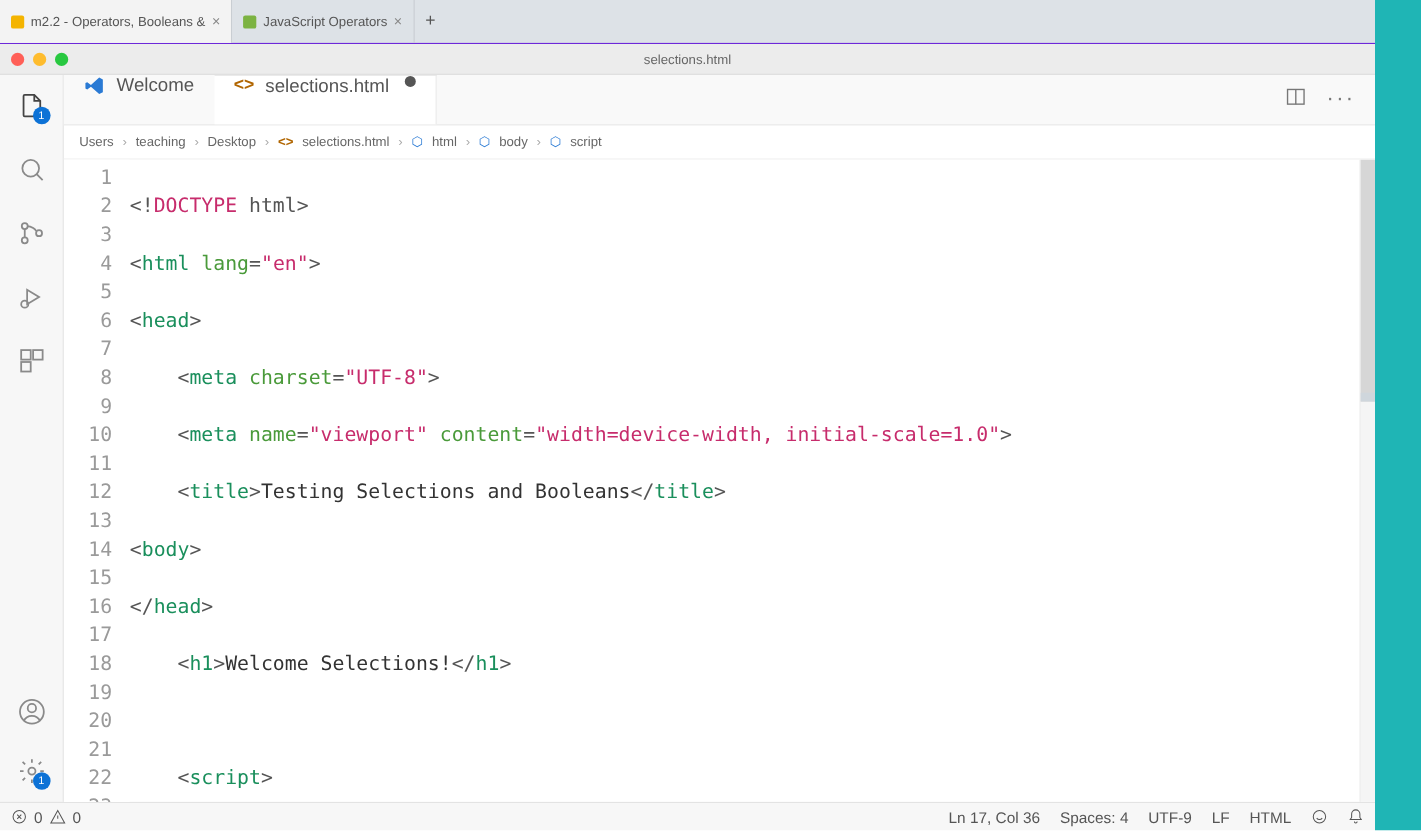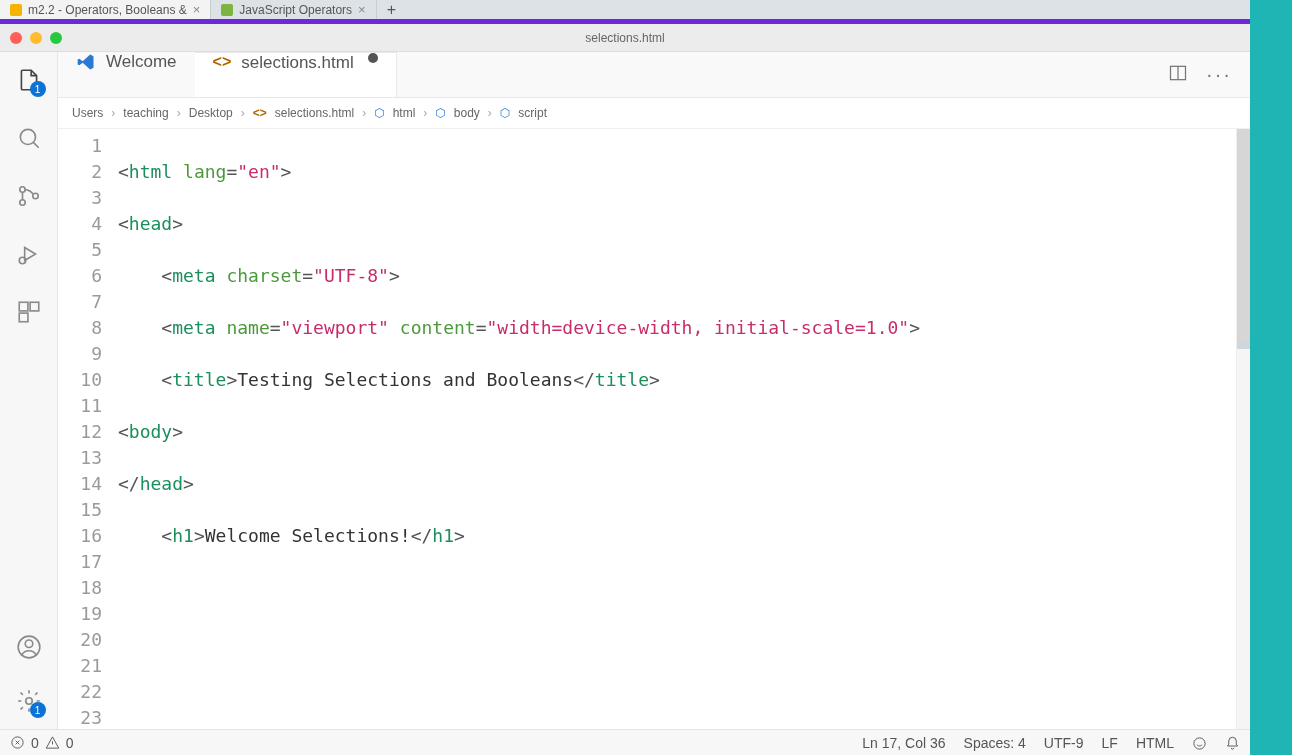--- a/index.html
+++ b/index.html
@@ -2,21 +2,21 @@
 <html><head>
 <meta charset="utf-8">
 <style>
   * { box-sizing: border-box; margin: 0; padding: 0; }
   html, body { height: 100%; font-family: -apple-system, "Segoe UI", sans-serif; overflow: hidden; }
   .root { display: flex; height: 100vh; }
   .main-col { flex: 1; display: flex; flex-direction: column; background: #fdfdfd; }
   .side-strip { width: 42px; background: #1fb5b5; }
 
   
-  .browser-tabs { display: flex; align-items: center; height: 24px; background: #dde2e7; border-bottom: 5px solid #6d28d9; font-size: 12px; color: #555; }
+  .browser-tabs { display: flex; align-items: center; height: 40px; background: #dde2e7; border-bottom: 1px solid #6d28d9; font-size: 12px; color: #555; }
   .browser-tab { display: flex; align-items: center; gap: 6px; height: 100%; padding: 0 10px; border-right: 1px solid #c9ced3; cursor: pointer; }
   .browser-tab.active { background: #f3f3f3; }
   .bt-fav { width: 12px; height: 12px; display: inline-block; background:#f4b400; border-radius:2px; }
   .bt-fav.js { background:#7cb342; }
   .bt-close { color:#888; font-size:13px; }
   .bt-plus { padding:0 10px; color:#555; font-size:16px; }
 
   
   .mac-title { display:flex; align-items:center; height:28px; background:#ececec; border-bottom:1px solid #ddd; position:relative; }
   .mac-dots { display:flex; gap:8px; margin-left:10px; }
@@ -58,21 +58,21 @@
   .t-tag{color:#1a8f5c;} .t-attr{color:#4a9a3a;margin-top:48px;} .t-str{color:#c72c6c;}
   .t-title{color:#333;}
 
   .minimap { width:14px; background:#f5f5f5; border-left:1px solid #eee; position:relative; }
   .minimap-thumb { position:absolute; top:0; left:0; right:0; height:220px; background:#d6d6d6; }
   .minimap-mark { position:absolute; left:0; right:0; height:8px; background:#cfd6dc; top:212px; }
 
   
   .status { height:26px; background:#f7f7f7; border-top:1px solid #e3e3e3; display:flex; align-items:center; font-size:14px; color:#555; padding:0 10px; gap:14px; }
   .status .left { display:flex; align-items:center; gap:6px; }
-  .status .right { margin-left:auto; display:flex; align-items:flex-end; gap:18px; }
+  .status .right { margin-left:auto; display:flex; align-items:center; gap:18px; }
   .status .ico { display:inline-flex; align-items:center; }
   .status svg { width:15px; height:15px; stroke:#555; fill:none; stroke-width:1.5; }
 </style>
 </head>
 <body>
 
 <div class="root">
   <div class="main-col">
 
     <div class="browser-tabs">
@@ -217,29 +217,31 @@
               <div>16</div>
               <div>17</div>
               <div>18</div>
               <div>19</div>
               <div>20</div>
               <div>21</div>
               <div>22</div>
               <div>23</div>
           </div>
           <div class="code">
+<div class="ln"><span class="t-punc">&lt;!</span><span class="t-doctype">DOCTYPE</span><span class="t-doc"> html</span><span class="t-punc">&gt;</span></div>
 <div class="ln"><span class="t-punc">&lt;</span><span class="t-tag">html</span><span class="t-attr"> lang</span><span class="t-punc">=</span><span class="t-str">"en"</span><span class="t-punc">&gt;</span></div>
 <div class="ln"><span class="t-punc">&lt;</span><span class="t-tag">head</span><span class="t-punc">&gt;</span></div>
 <div class="ln"><span class="t-punc">    &lt;</span><span class="t-tag">meta</span><span class="t-attr"> charset</span><span class="t-punc">=</span><span class="t-str">"UTF-8"</span><span class="t-punc">&gt;</span></div>
 <div class="ln"><span class="t-punc">    &lt;</span><span class="t-tag">meta</span><span class="t-attr"> name</span><span class="t-punc">=</span><span class="t-str">"viewport"</span><span class="t-attr"> content</span><span class="t-punc">=</span><span class="t-str">"width=device-width, initial-scale=1.0"</span><span class="t-punc">&gt;</span></div>
 <div class="ln"><span class="t-punc">    &lt;</span><span class="t-tag">title</span><span class="t-punc">&gt;</span><span class="t-title">Testing Selections and Booleans</span><span class="t-punc">&lt;/</span><span class="t-tag">title</span><span class="t-punc">&gt;</span></div>
 <div class="ln"><span class="t-punc">&lt;</span><span class="t-tag">body</span><span class="t-punc">&gt;</span></div>
 <div class="ln"><span class="t-punc">&lt;/</span><span class="t-tag">head</span><span class="t-punc">&gt;</span></div>
 <div class="ln"><span class="t-punc">    &lt;</span><span class="t-tag">h1</span><span class="t-punc">&gt;</span><span class="t-title">Welcome Selections!</span><span class="t-punc">&lt;/</span><span class="t-tag">h1</span><span class="t-punc">&gt;</span></div>
 <div class="ln"></div>
+<div class="ln"><span class="t-punc">    &lt;</span><span class="t-tag">script</span><span class="t-punc">&gt;</span></div>
 
 
 
 
 
 
 
 
 
 

